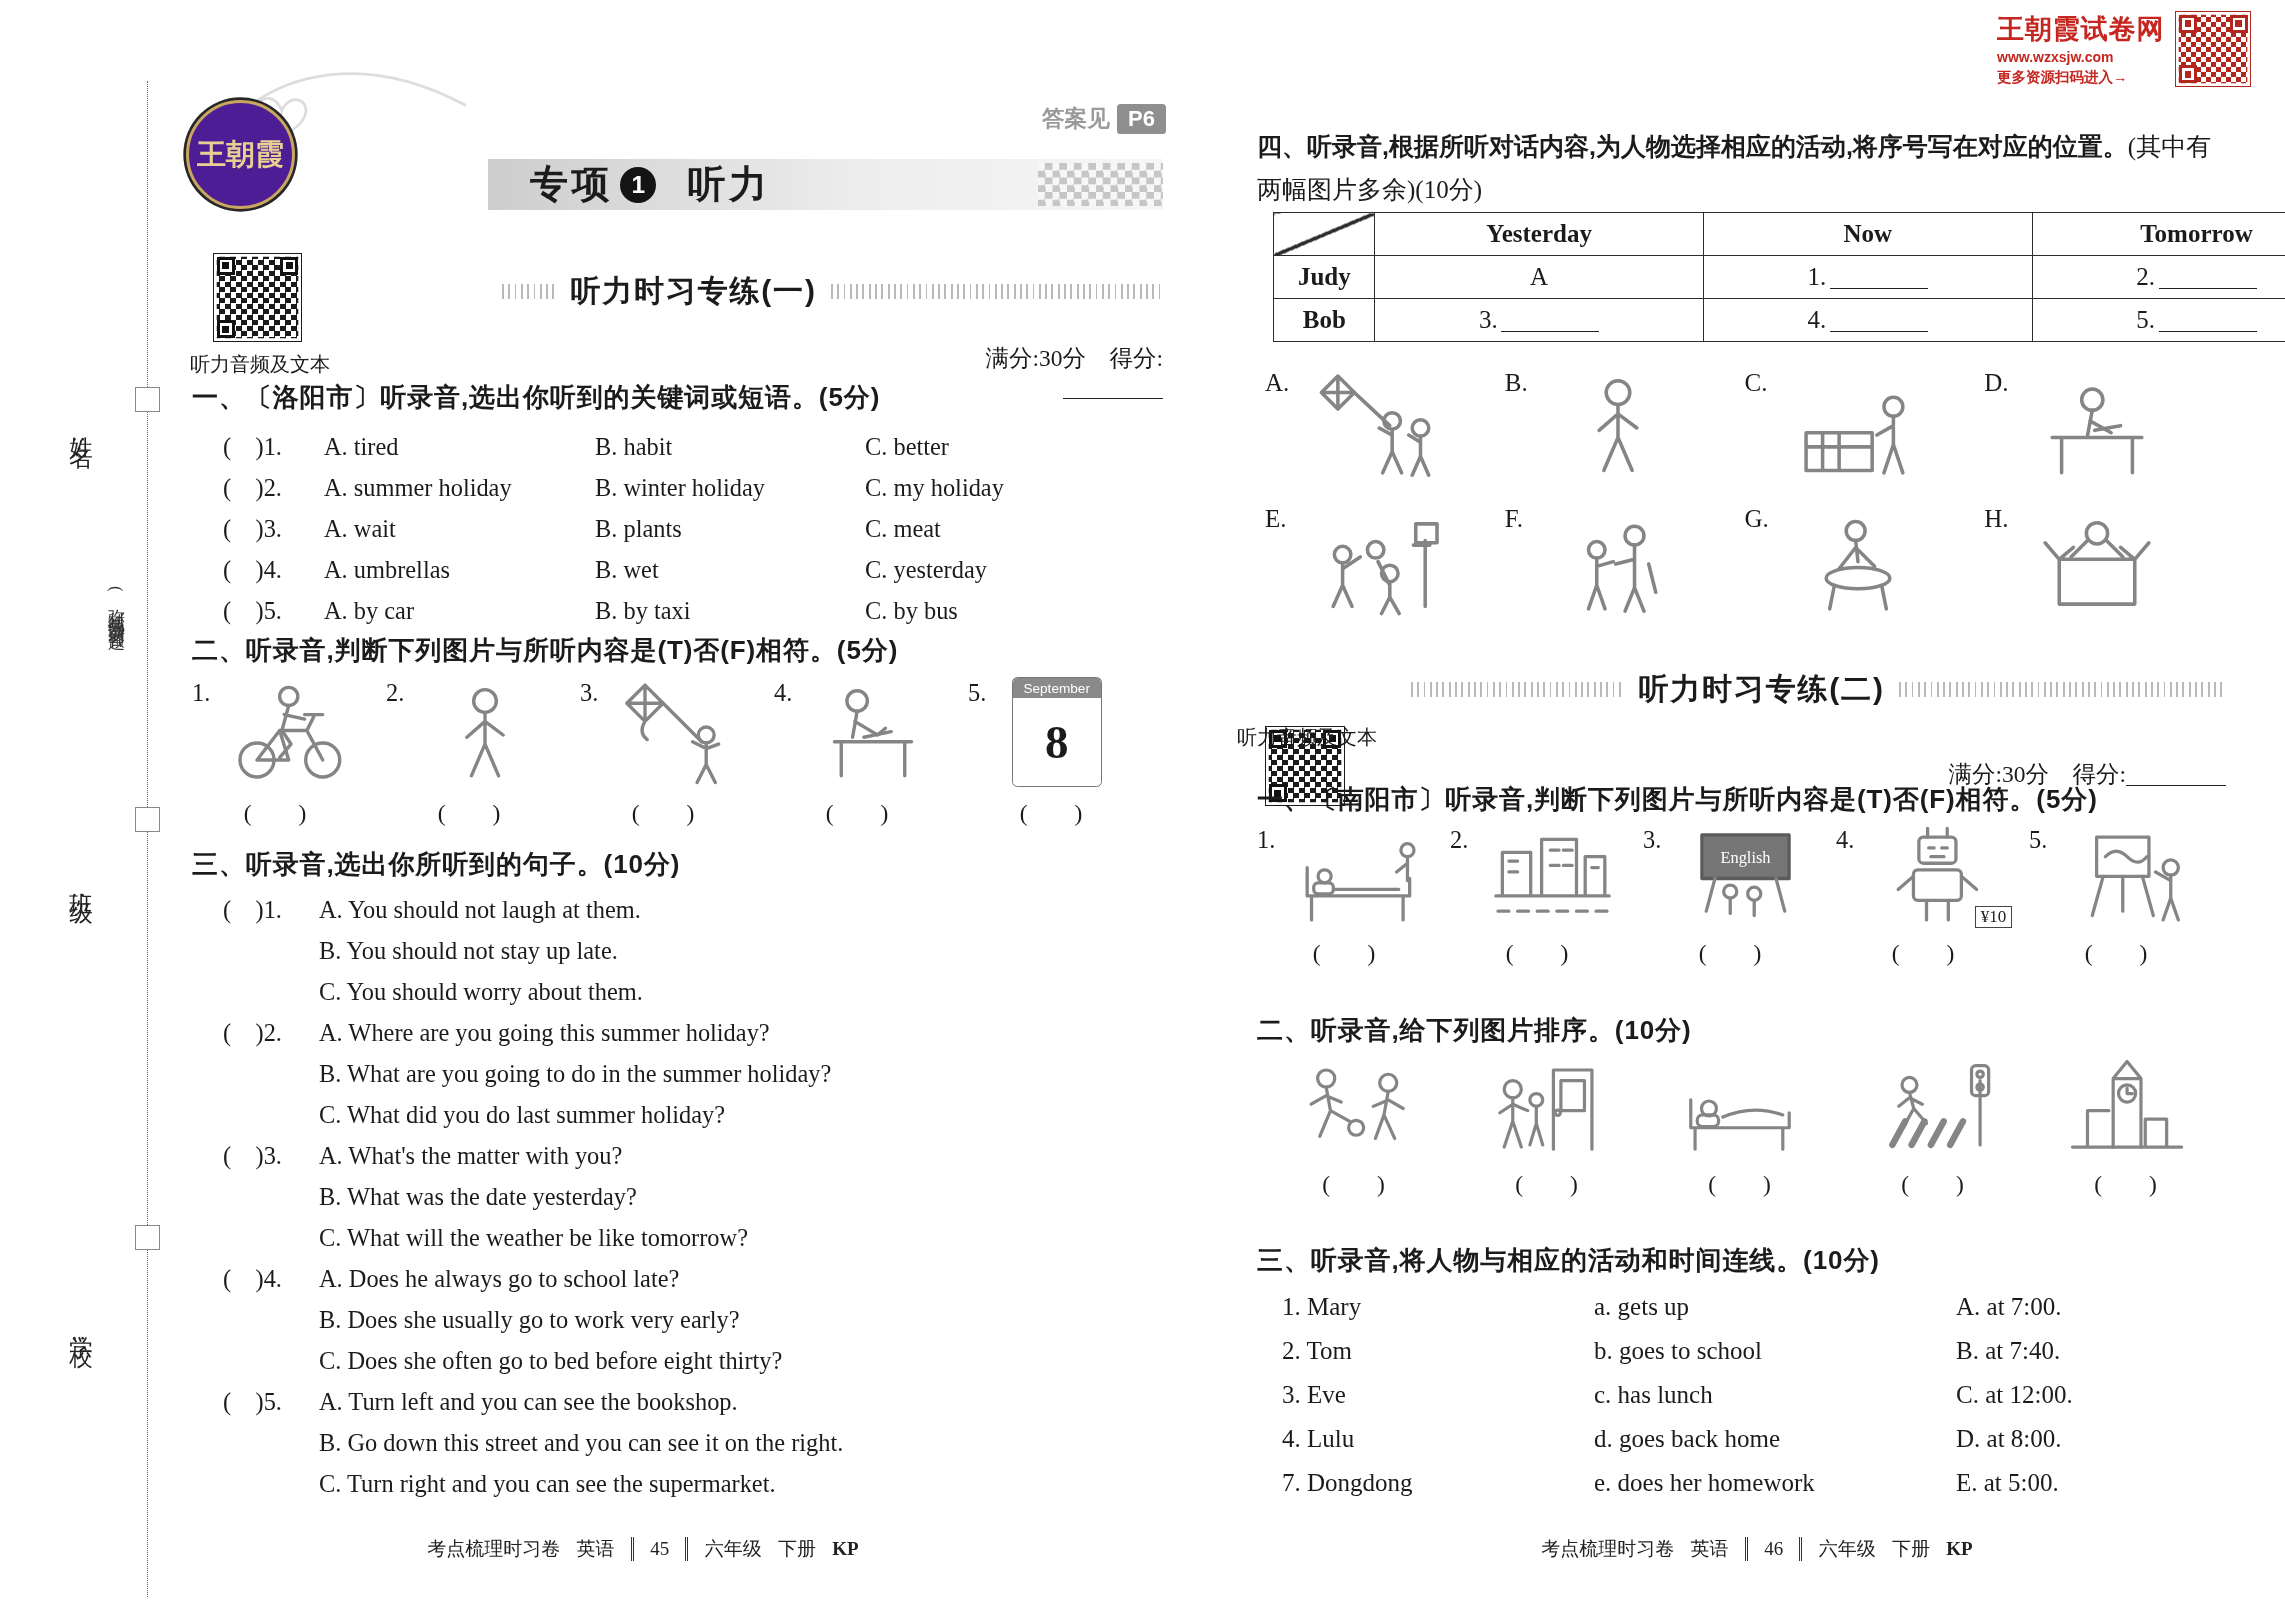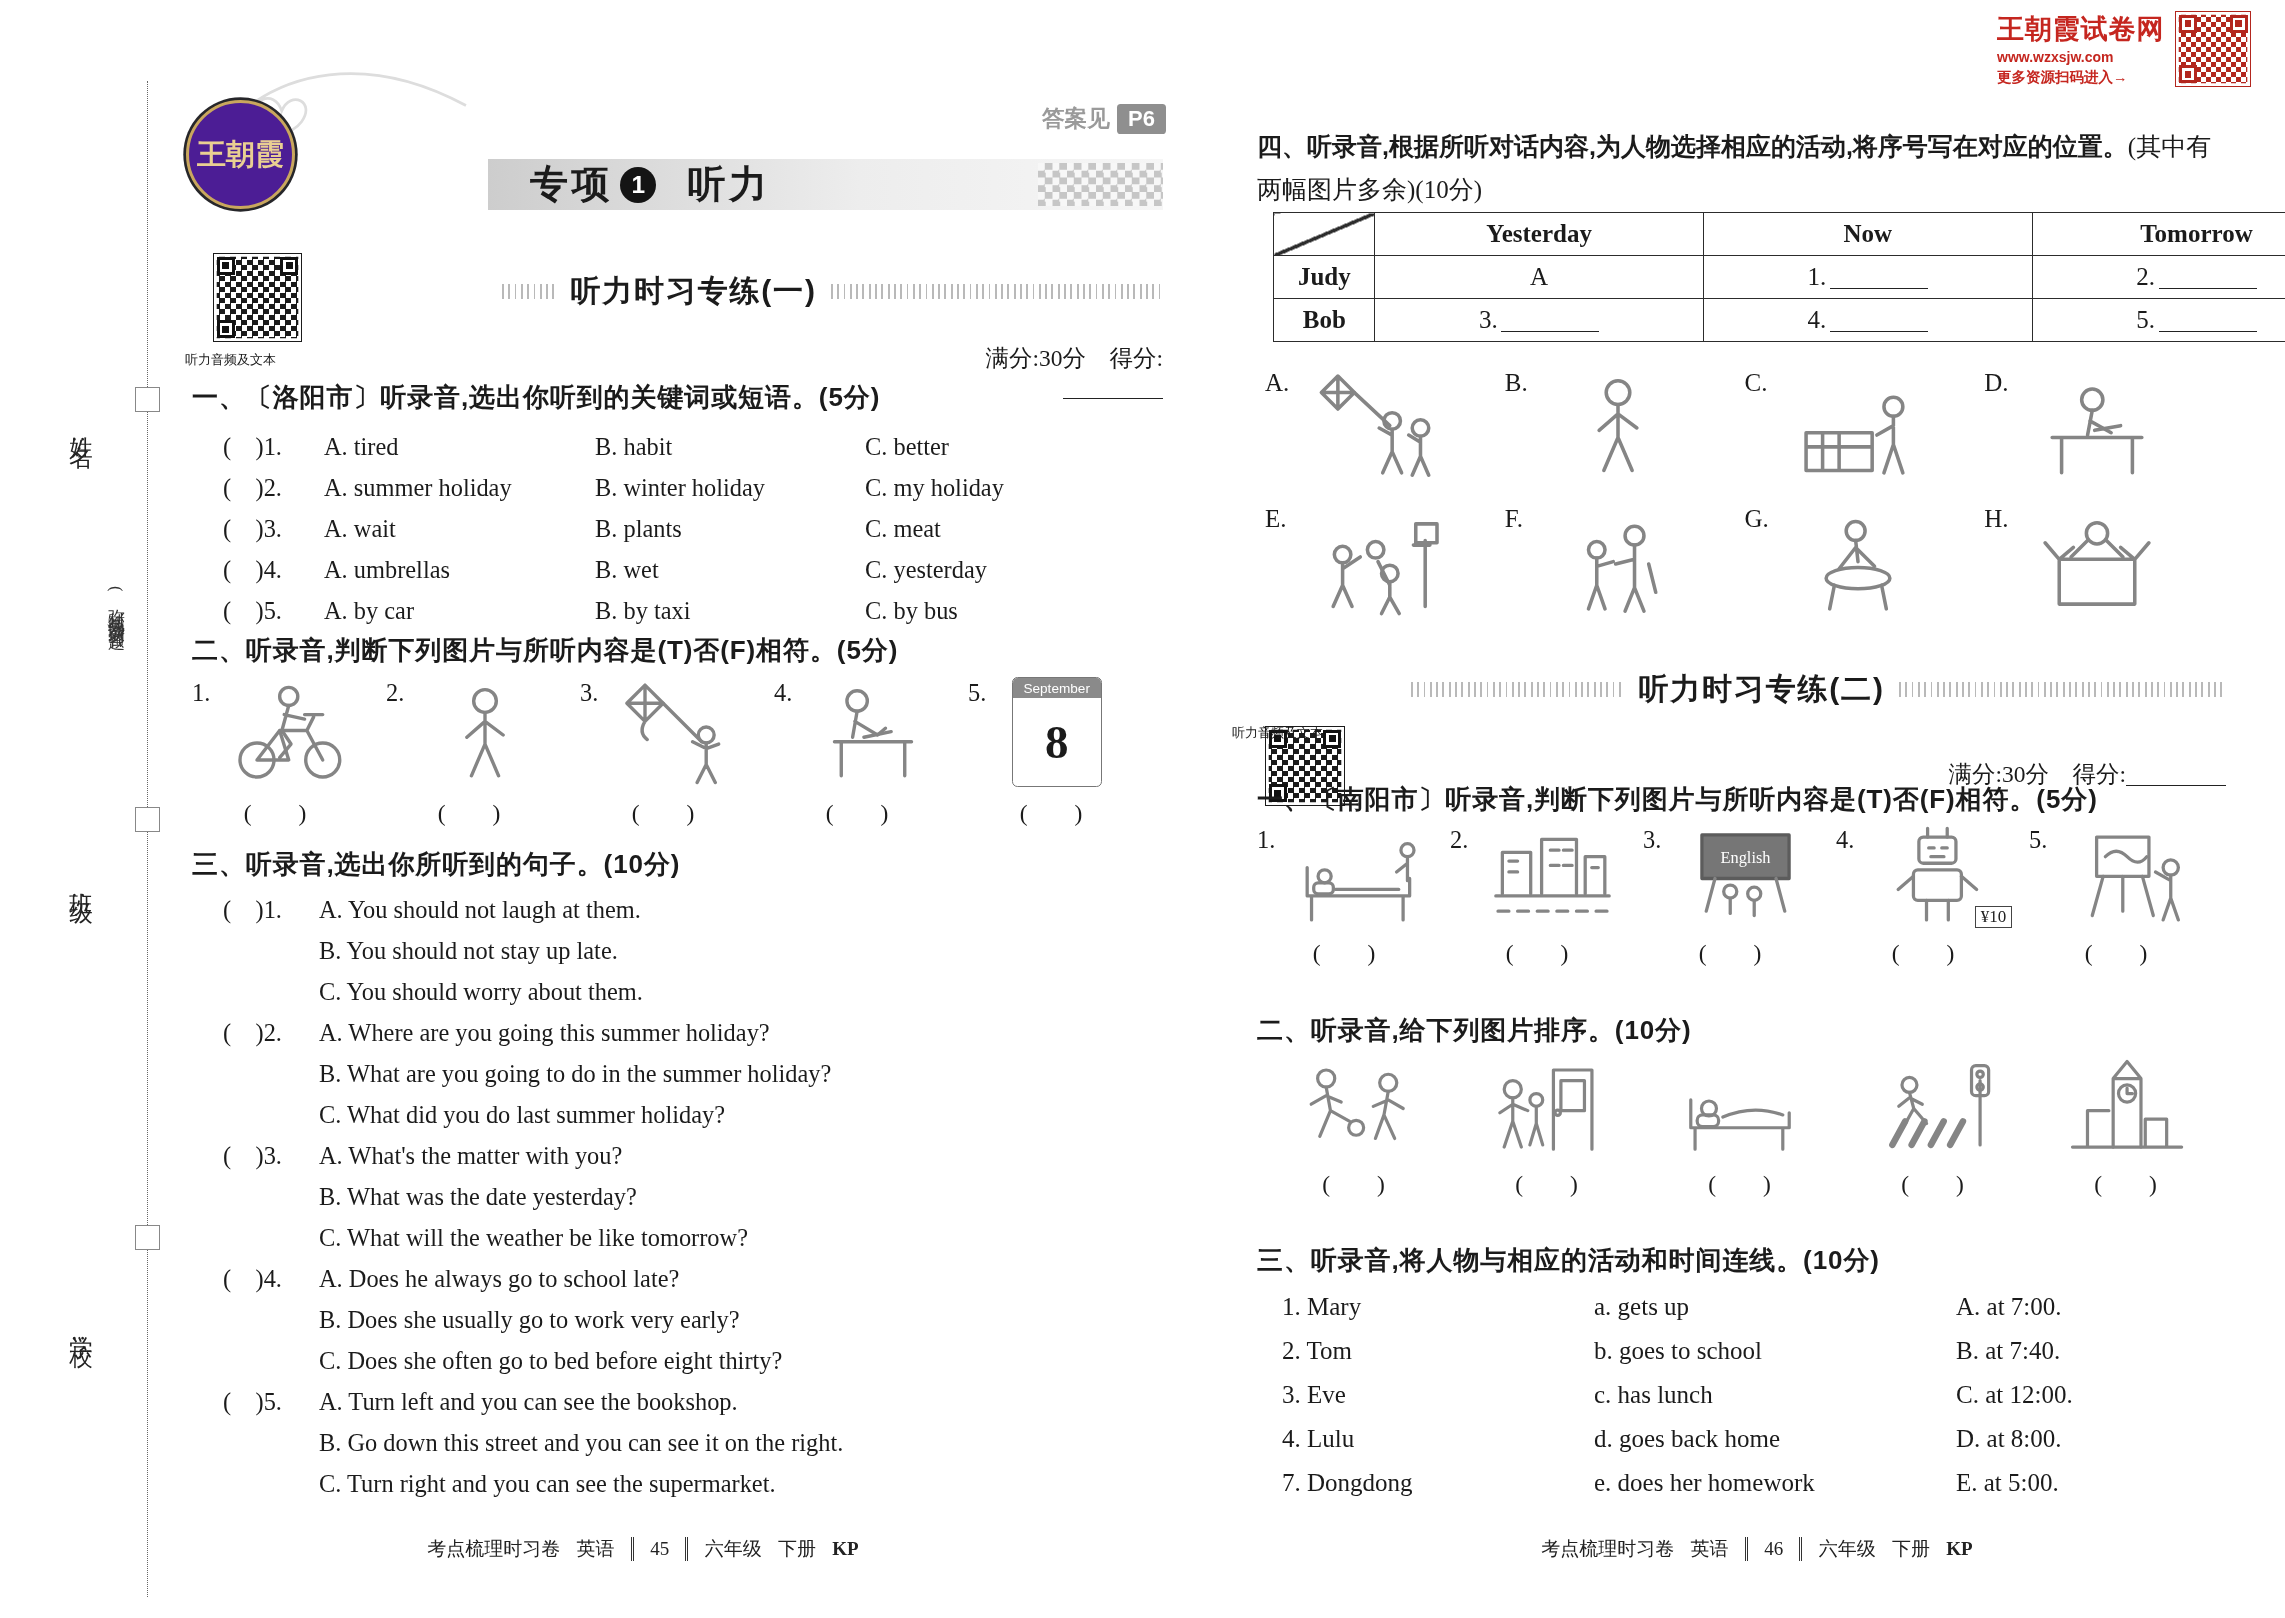--- a/index.html
+++ b/index.html
@@ -27,21 +27,21 @@
 .qr{position:relative;width:89px;height:89px;background:repeating-conic-gradient(#1b1b1b 0% 25%,#fff 0% 50%);background-size:11px 11px;box-shadow:inset 0 0 0 2.7px #fff;border:1.8px solid #1b1b1b}
 .brand .qr{width:76px;height:76px;flex:none}
 .qr.red{background:repeating-conic-gradient(#b3261e 0% 25%,#fff 0% 50%);background-size:10px 10px;border-color:#b3261e}
 .eye{position:absolute;width:18px;height:18px;border:3.6px solid #111;background:#fff}
 .qr.red .eye{border-color:#b3261e}
 .eye::after{content:"";position:absolute;inset:2.7px;background:#111}
 .qr.red .eye::after{background:#b3261e}
 .tl{top:2.7px;left:2.7px}.tr{top:2.7px;right:2.7px}.bl{bottom:2.7px;left:2.7px}
 .qr1{left:213px;top:253px}
 .qr2{left:1265px;top:637px;width:80px;height:80px}
-.qr-cap{font-size:13px;text-align:left;width:145px}
+.qr-cap{font-size:20px;text-align:right;width:145px}
 .cap1{left:185px;top:351px}
 .cap2{left:1232px;top:724px}
 
 
 .swoosh{left:204px;top:51px}
 .badge{left:186px;top:100px;width:109px;height:109px;border-radius:50%;background:#4c1d95;border:3.6px solid #c9a75e;box-shadow:0 0 0 2.7px #26262a;display:flex;align-items:center;justify-content:center}
 .badge-txt{color:#e9cf92;font-size:29px;font-weight:700}
 
 
 .ansref{left:1042px;top:103px;font-family:"Liberation Sans","DejaVu Sans",sans-serif}

